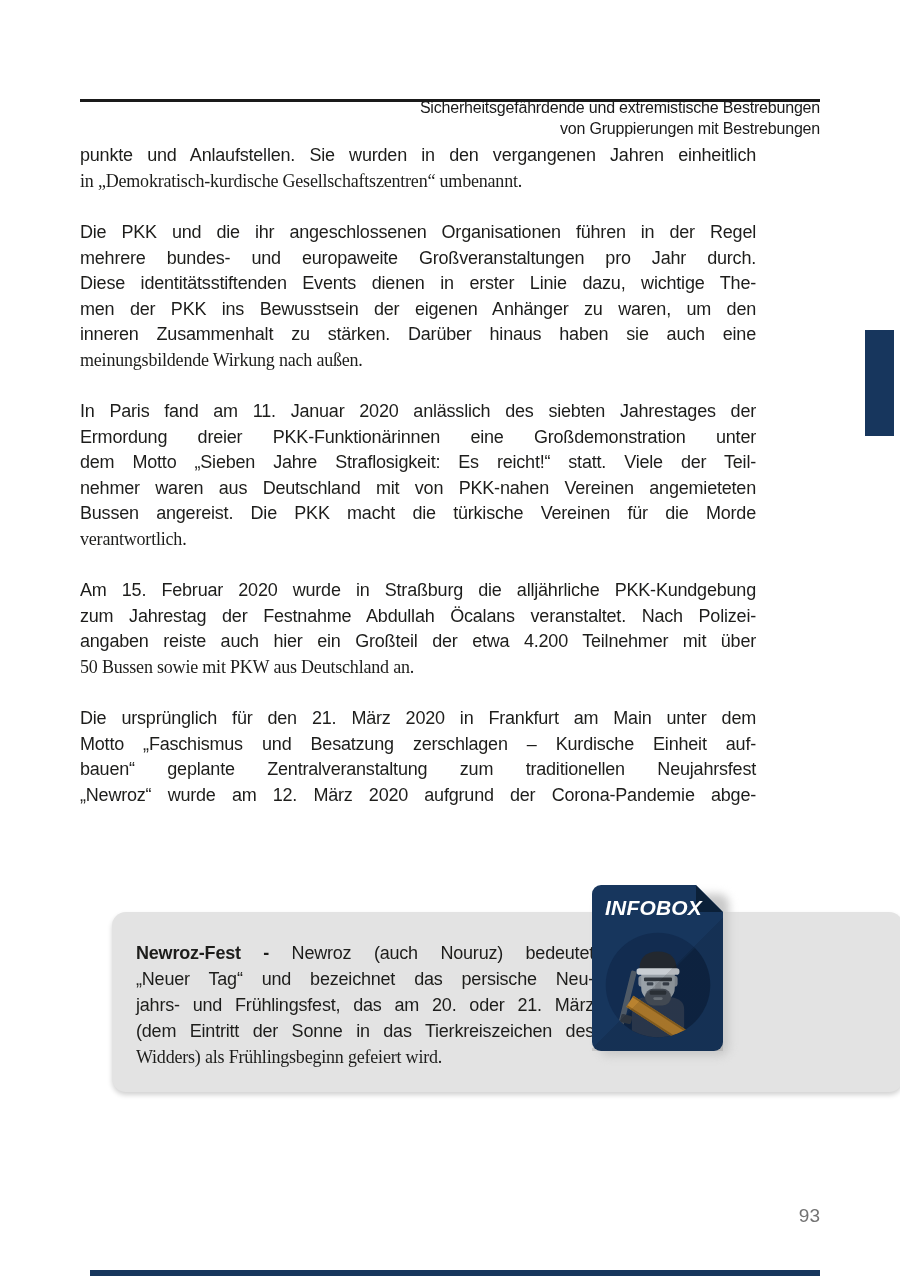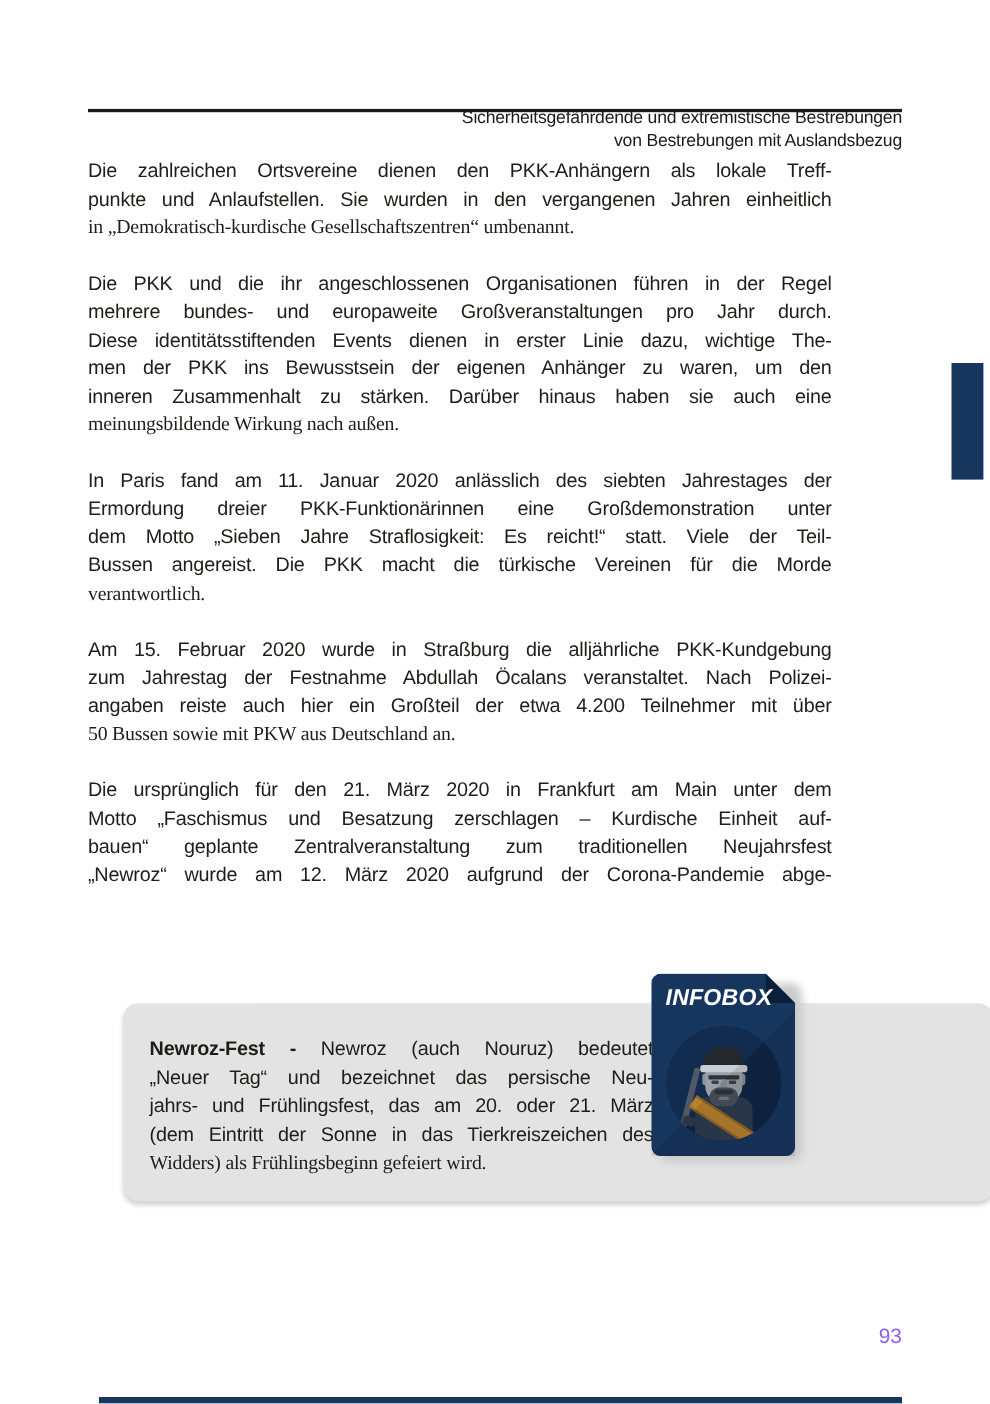--- a/index.html
+++ b/index.html
@@ -64,55 +64,55 @@
     background:#0b2038; clip-path:polygon(0 0, 100% 100%, 0 100%);
   }
   .card-label {
     position:absolute; left:13px; top:11px;
     font-size:21px; font-weight:bold; font-style:italic; color:#ffffff;
     letter-spacing:0.2px;
   }
   .card-icon { position:absolute; left:10px; top:44px; width:112px; height:112px; }
   
   .page-number {
-    position:absolute; right:80px; top:1205px; font-size:19px; color:#8b5cf6;
+    position:absolute; right:80px; top:1205px; font-size:19px; color:#737373;
   }
   
   .footer-bar {
     position:absolute; left:90px; top:1270px; width:730px; height:6px;
     background:#17365d;
   }
 </style>
 </head>
 <body>
 
 <div class="header">
   <div>Sicherheitsgefährdende und extremistische Bestrebungen</div>
-  <div>von Bestrebungen mit Auslandsbezug</div>
+  <div>von Gruppierungen mit Bestrebungen</div>
 </div>
 <div class="header-rule"></div>
 
 <div class="body-col">
     <div class="para">
-      <div class="line">Die zahlreichen Ortsvereine dienen den PKK-Anhängern als lokale Treff-</div>
       <div class="line">punkte und Anlaufstellen. Sie wurden in den vergangenen Jahren einheitlich</div>
       <div class="line last">in „Demokratisch-kurdische Gesellschaftszentren“ umbenannt.</div>
     </div>
     <div class="para">
       <div class="line">Die PKK und die ihr angeschlossenen Organisationen führen in der Regel</div>
       <div class="line">mehrere bundes- und europaweite Großveranstaltungen pro Jahr durch.</div>
       <div class="line">Diese identitätsstiftenden Events dienen in erster Linie dazu, wichtige The-</div>
       <div class="line">men der PKK ins Bewusstsein der eigenen Anhänger zu waren, um den</div>
       <div class="line">inneren Zusammenhalt zu stärken. Darüber hinaus haben sie auch eine</div>
       <div class="line last">meinungsbildende Wirkung nach außen.</div>
     </div>
     <div class="para">
       <div class="line">In Paris fand am 11. Januar 2020 anlässlich des siebten Jahrestages der</div>
       <div class="line">Ermordung dreier PKK-Funktionärinnen eine Großdemonstration unter</div>
       <div class="line">dem Motto „Sieben Jahre Straflosigkeit: Es reicht!“ statt. Viele der Teil-</div>
+      <div class="line">nehmer waren aus Deutschland mit von PKK-nahen Vereinen angemieteten</div>
       <div class="line">Bussen angereist. Die PKK macht die türkische Vereinen für die Morde</div>
       <div class="line last">verantwortlich.</div>
     </div>
     <div class="para">
       <div class="line">Am 15. Februar 2020 wurde in Straßburg die alljährliche PKK-Kundgebung</div>
       <div class="line">zum Jahrestag der Festnahme Abdullah Öcalans veranstaltet. Nach Polizei-</div>
       <div class="line">angaben reiste auch hier ein Großteil der etwa 4.200 Teilnehmer mit über</div>
       <div class="line last">50 Bussen sowie mit PKW aus Deutschland an.</div>
     </div>
     <div class="para">

